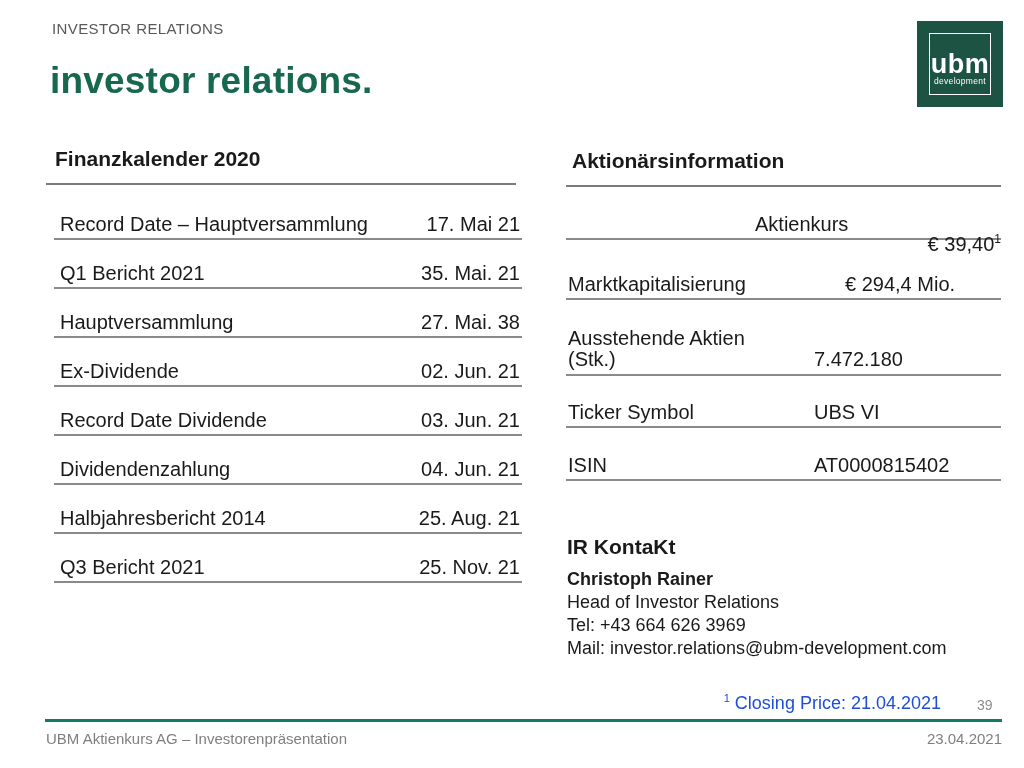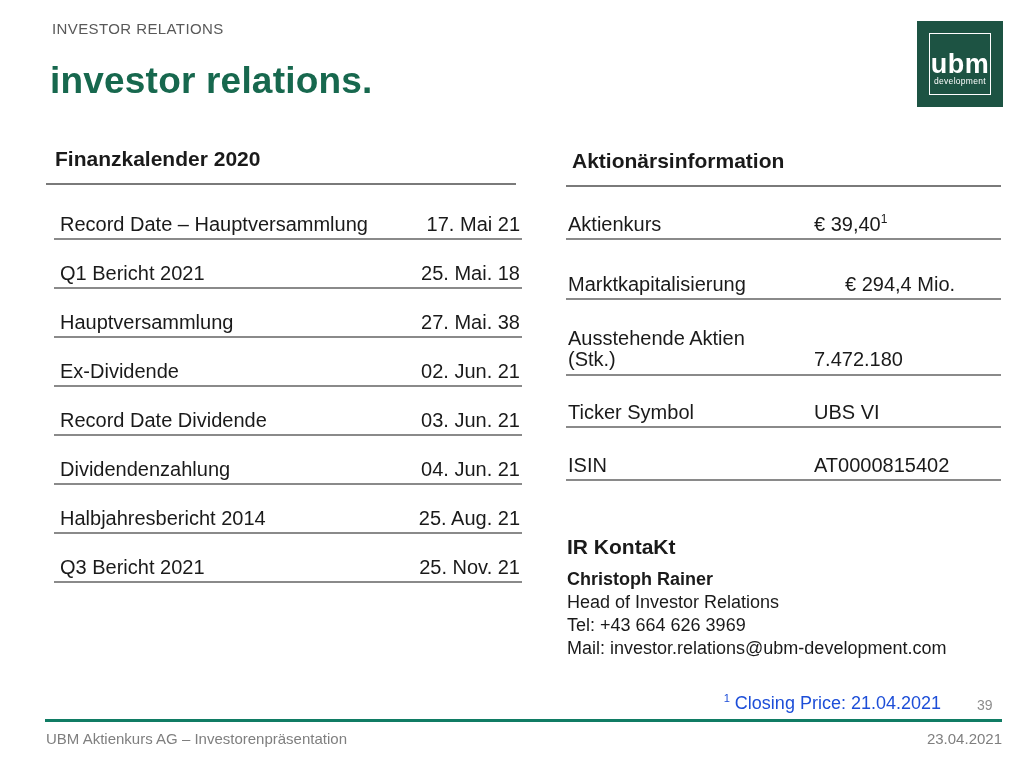--- a/index.html
+++ b/index.html
@@ -63,21 +63,21 @@
   .fk-value { padding-right: 2px; white-space: nowrap; }
 
   
   .ak-rows { position: absolute; left: 566px; top: 0; width: 435px; height: 100%; }
   .ak-row {
     position: absolute; left: 0; width: 435px;
     display: flex; align-items: flex-end;
     font-size: 20px; line-height: 20px;
     padding-bottom: 4px; border-bottom: 2px solid #8a8a8a;
   }
-  .ak-row:nth-child(1) { top: 214px; height: 26px; }
+  .ak-row:nth-child(1) { top: 214px; height: 26px; flex-direction: column; }
   .ak-row:nth-child(2) { top: 274px; height: 26px; gap: 31px; }
   .ak-row:nth-child(3) { top: 326px; height: 50px; line-height: 21px; }
   .ak-row:nth-child(4) { top: 402px; height: 26px; }
   .ak-row:nth-child(5) { top: 455px; height: 26px; }
   .ak-label { width: 248px; padding-left: 2px; white-space: pre-line; }
   .ak-value { white-space: nowrap; }
   .ak-sup { font-size: 60%; vertical-align: super; line-height: 0; }
 
   
   .ir-block { position: absolute; left: 567px; top: 535px; }
@@ -116,21 +116,21 @@
   <div class="sec-heading fk-heading">Finanzkalender 2020</div>
   <div class="rule fk-rule"></div>
   <div class="fk-rows">
   <div class="fk-row">
     <span class="fk-label">Record Date – Hauptversammlung</span>
     <span class="fk-value">17. Mai 21</span>
   </div>
 
   <div class="fk-row">
     <span class="fk-label">Q1 Bericht 2021</span>
-    <span class="fk-value">25. Mai. 18</span>
+    <span class="fk-value">35. Mai. 21</span>
   </div>
 
   <div class="fk-row">
     <span class="fk-label">Hauptversammlung</span>
     <span class="fk-value">27. Mai. 38</span>
   </div>
 
   <div class="fk-row">
     <span class="fk-label">Ex-Dividende</span>
     <span class="fk-value">02. Jun. 21</span>

